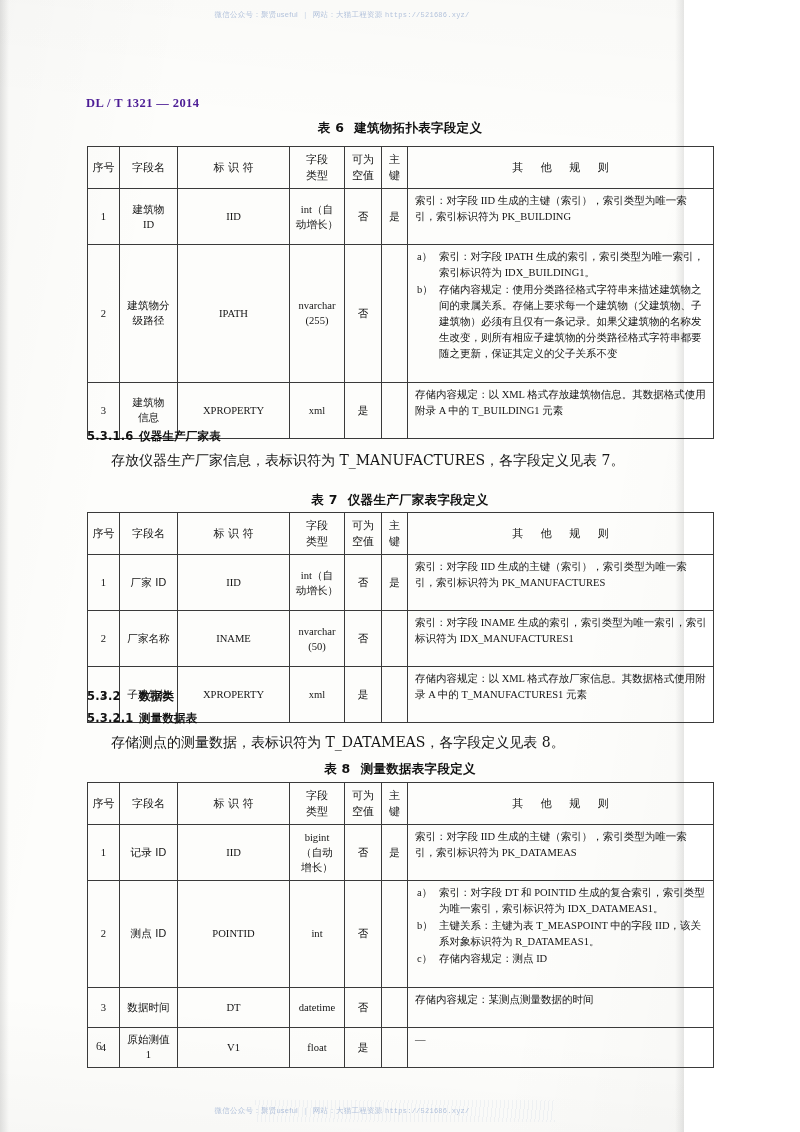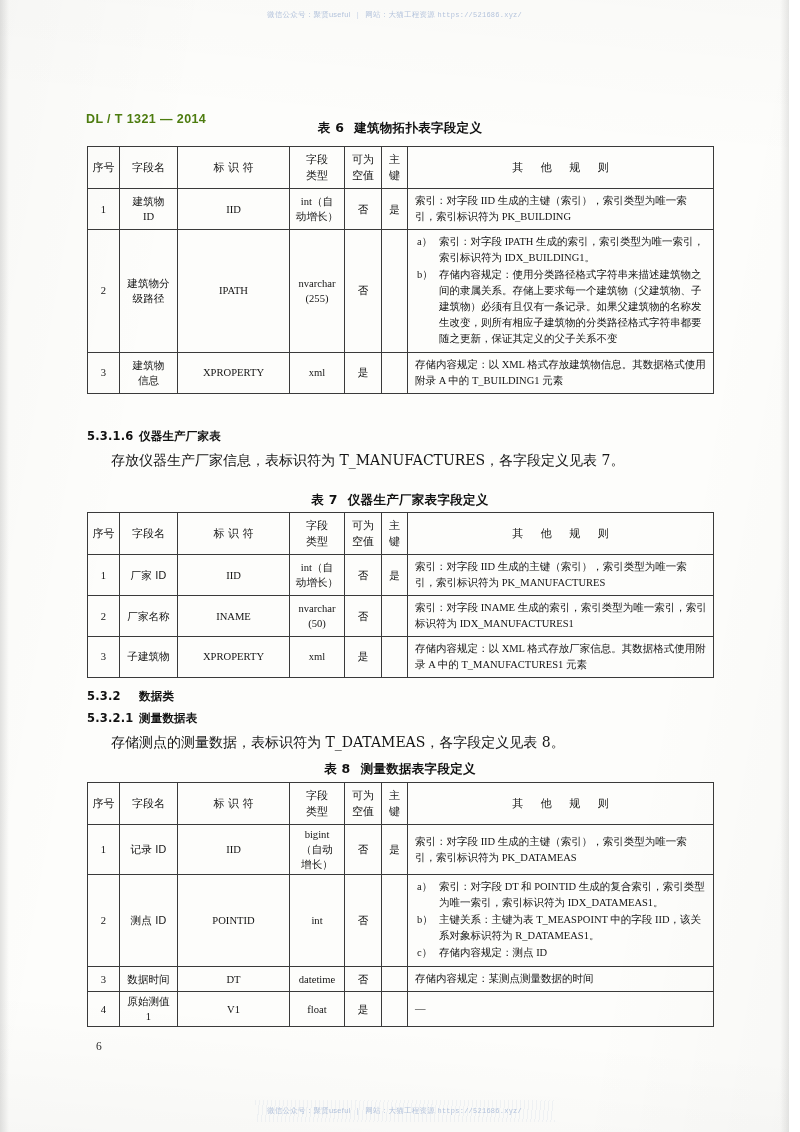--- a/index.html
+++ b/index.html
@@ -15,21 +15,21 @@
     overflow: hidden;
     font-family: "Liberation Serif", "DejaVu Serif", serif;
     color: #1a1a1a;
     -webkit-font-smoothing: antialiased;
   }
 
   
   .page {
     position: absolute;
     left: 0; top: 0;
-    width: 789px; height: 1132px;
+    width: 684px; height: 1132px;
     background: #fdfdfb;
   }
   .page-texture {
     position: absolute;
     left: 0; top: 0; right: 0; bottom: 0;
     background:
       linear-gradient(100deg, rgba(0,0,0,0.018) 0%, rgba(0,0,0,0) 22%, rgba(0,0,0,0) 78%, rgba(0,0,0,0.02) 100%),
       linear-gradient(185deg, rgba(0,0,0,0.015) 0%, rgba(0,0,0,0) 14%, rgba(0,0,0,0) 88%, rgba(0,0,0,0.022) 100%);
     pointer-events: none;
   }
@@ -63,26 +63,25 @@
     left: 255px; top: 1100px; width: 300px; height: 22px;
     background: repeating-linear-gradient(96deg,
         rgba(160,180,210,0.13) 0px, rgba(160,180,210,0.13) 1px,
         rgba(255,255,255,0) 1px, rgba(255,255,255,0) 4px);
     pointer-events: none;
   }
 
   .std-header {
     position: absolute;
     left: 86px; top: 96px;
-    font-family: Liberation Sans, sans-serif;
+    font-family: Liberation Serif, serif;
     font-weight: bold;
     font-size: 12.5px;
     letter-spacing: 0.4px;
-    color: #4d7c0f;
-    margin-top: 16px;
+    color: #4c1d95;
   }
 
   .table-caption {
     text-align: center;
     font-weight: bold;
     font-size: 12.5px;
     letter-spacing: 0.3px;
     color: #111;
     font-family: "DejaVu Sans", "Liberation Sans", sans-serif;
   }
@@ -124,21 +123,21 @@
     text-align: center;
     font-family: "DejaVu Sans", "Liberation Sans", sans-serif;
     font-size: 11px;
     padding: 5px 2px;
   }
   table.fieldtab thead td .hdr-wide { letter-spacing: 7px; padding-left: 7px; }
   .outer-top, .outer-bottom { border-top-width: 1.6px; }
   table.fieldtab tbody td { text-align: center; }
   table.fieldtab tbody td.rules {
     text-align: left;
-    padding: 4px 6px 4px 7px;
+    padding: 4px 6px 19px 7px;
     font-size: 10.5px;
     line-height: 1.52;
   }
   td.rules.centered { text-align: center; }
   td.rules.dash { text-align: center; font-size: 13px; }
   .cjk { font-family: "DejaVu Sans", "Liberation Sans", sans-serif; }
   .lat { font-family: "Liberation Serif", serif; }
 
   
   ul.rulelist { margin: 0; padding: 0; list-style: none; }

